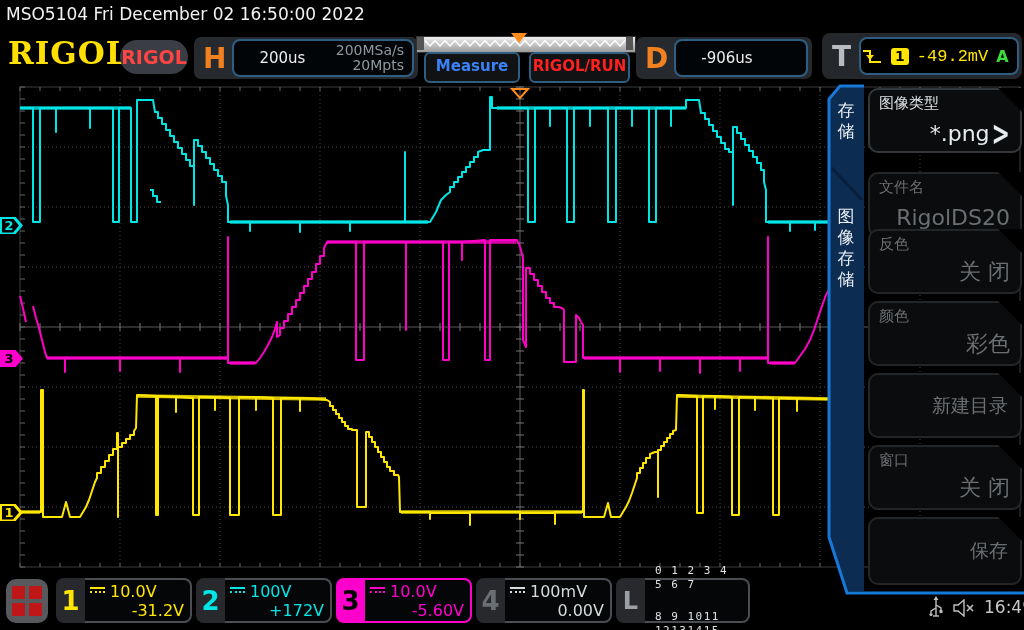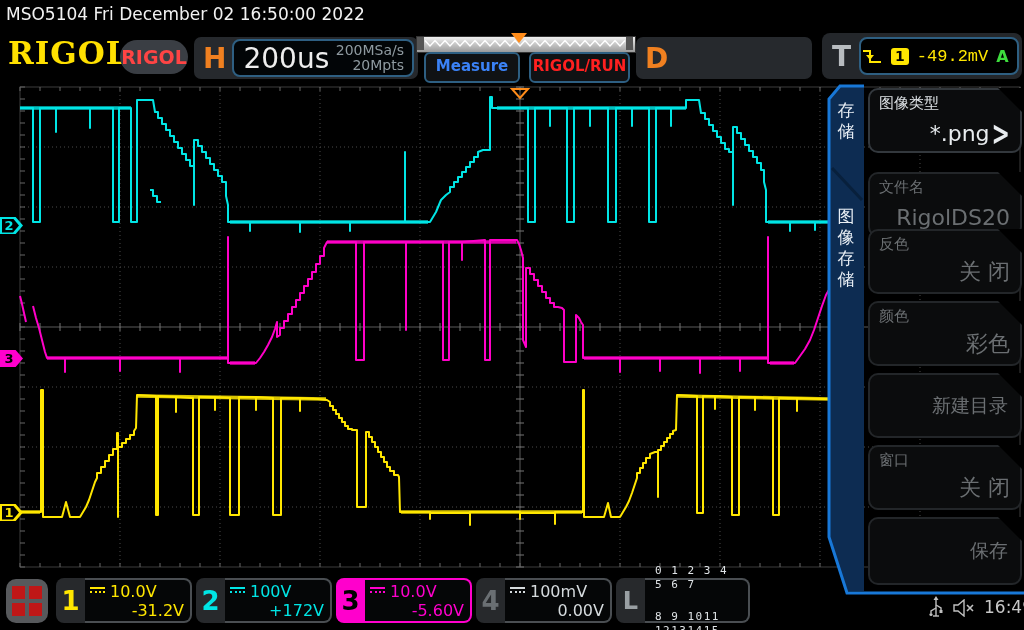--- a/index.html
+++ b/index.html
@@ -11,21 +11,21 @@
   #logo{left:8px;top:34px;font-family:"DejaVu Serif","Liberation Serif",serif;font-weight:bold;
         font-size:31px;color:#ffe000;letter-spacing:1px;transform:scaleY(1.05);}
   #stop-badge{left:120px;top:40px;width:68px;height:34px;background:#3a3e44;border-radius:17px;
         color:#ff4444;font-weight:bold;font-size:19px;text-align:center;line-height:34px;}
   .hd-group{top:37px;height:42px;background:#26292d;border-radius:7px;display:flex;align-items:center;}
   #h-group{left:194px;width:224px;}
   #d-group{left:636px;width:176px;}
   .hd-letter{font-size:28px;font-weight:bold;color:#f08020;padding:0 6px 0 9px;}
   .hd-box{flex:1;height:34px;background:#020507;border:2px solid #2e5f82;border-radius:8px;
         display:flex;align-items:center;margin-right:4px;}
-  .tb-main{color:#eee;font-size:28px;margin-left:9px;}
+  .tb-main{color:#eee;font-size:15px;margin-left:25px;}
   .rateblock{margin-left:auto;margin-right:8px;text-align:right;color:#8f9aa0;font-size:14px;line-height:15px;}
   #wavebar{left:416px;top:36px;width:218px;height:15px;background:linear-gradient(#f0f0f0,#9a9a9a);
         border:1px solid #333;}
   #wavebar svg{position:absolute;left:0;top:0;}
   #trig-pos-top{left:511px;top:33px;width:0;height:0;border-left:8px solid transparent;
         border-right:8px solid transparent;border-top:10px solid #ff8c1a;}
   .hd-btn{top:52px;height:27px;background:#101214;border:2px solid #2e5f82;border-radius:6px;
         font-weight:bold;font-size:15px;text-align:center;line-height:25px;}
   #btn-measure{left:424px;width:92px;color:#3b82f6;}
   #btn-stoprun{left:529px;width:97px;color:#ff2020;}
@@ -394,20 +394,23 @@
     <polyline id="zigzag" fill="none" stroke="#fff" stroke-width="1.4" points="8,3.5 13,9 18,3.5 23,9 28,3.5 33,9 38,3.5 43,9 48,3.5 53,9 58,3.5 63,9 68,3.5 73,9 78,3.5 83,9 88,3.5 93,9 98,3.5 103,9 108,3.5 113,9 118,3.5 123,9 128,3.5 133,9 138,3.5 143,9 148,3.5 153,9 158,3.5 163,9 168,3.5 173,9 178,3.5 183,9 188,3.5 193,9 198,3.5 203,9 208,3.5"></polyline>
   </svg>
 </div>
 <div id="trig-pos-top" class="abs"></div>
 
 <div id="btn-measure" class="hd-btn abs">Measure</div>
 <div id="btn-stoprun" class="hd-btn abs">RIGOL/RUN</div>
 
 <div id="d-group" class="hd-group abs">
   <span class="hd-letter">D</span>
+  <div class="hd-box">
+    <span class="tb-main">-906us</span>
+  </div>
 </div>
 
 <div id="t-group" class="abs">
   <span id="t-letter">T</span>
   <div id="t-box">
     <svg width="22" height="17">
       <polyline points="2,3 9,3 9,14 20,14" fill="none" stroke="#ffe600" stroke-width="2"></polyline>
       <polygon points="5,7 13,7 9,12" fill="#ffe600"></polygon>
     </svg>
     <span id="trig-src-badge">1</span>

